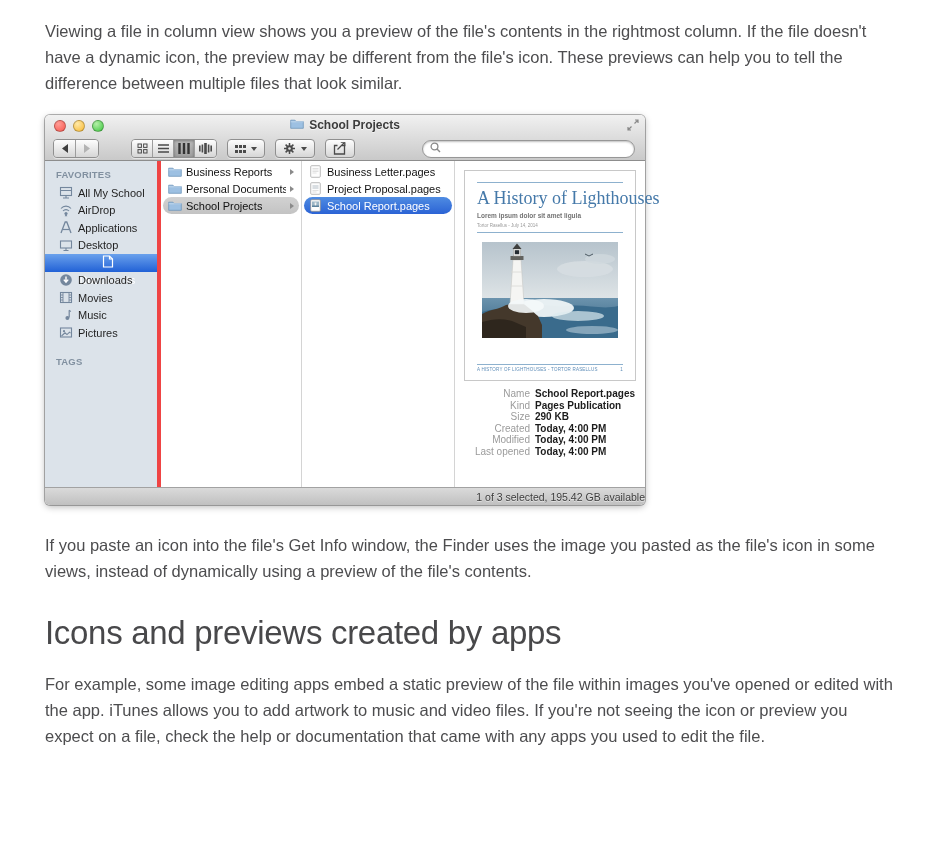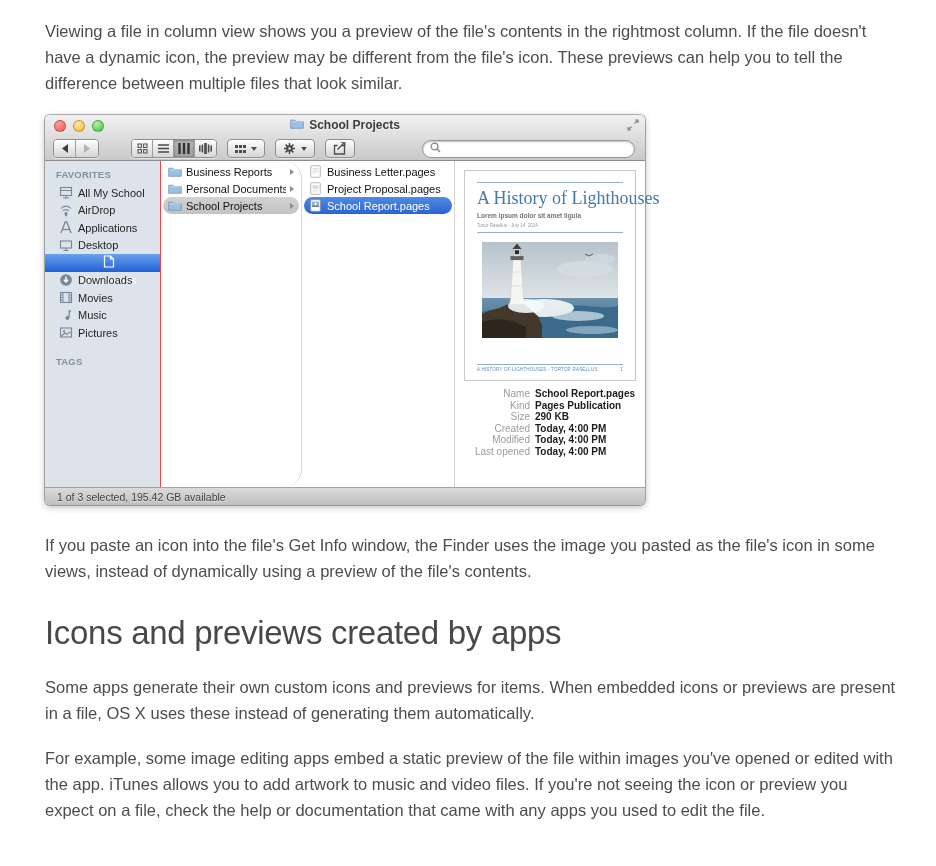--- a/index.html
+++ b/index.html
@@ -85,30 +85,30 @@
     width: 213px; height: 18px;
     background: #fff; border: 1px solid #979797; border-radius: 10px;
     box-shadow: inset 0 1px 2px rgba(0,0,0,.25);
     display: flex; align-items: center; padding: 0 7px; gap: 4px;
   }
   .search-field input { border: none; outline: none; flex: 1; font-size: 11px; background: transparent; font-family: "Liberation Sans", sans-serif; }
 
   .content { display: flex; height: 326px; background: #fff; }
 
   
-  .sidebar { width: 116px; background: #dce3ea; border-right: 1px solid #ef4444; padding-top: 5px; flex-shrink: 0; }
+  .sidebar { width: 116px; background: #dce3ea; border-right: 4px solid #ef4444; padding-top: 5px; flex-shrink: 0; }
   .sb-header { font-size: 9.5px; font-weight: bold; color: #8190a0; padding: 3px 0 4px 11px; letter-spacing: .2px; }
   .sb-item { display: flex; align-items: center; height: 17.5px; padding-left: 13px; gap: 5px; font-size: 11px; color: #1f1f1f; }
   .sb-item .sb-ico { width: 15px; height: 15px; display: flex; align-items: center; justify-content: center; flex-shrink: 0; }
   .sb-item.selected { background: linear-gradient(#6aa1ec, #2161d6); color: #fff; font-weight: normal; flex-direction: column; }
   .sb-tags { margin-top: 11px; }
 
   
   .col { border-right: 1px solid #d4d4d4; padding-top: 2px; background: #fff; }
-  .col1 { width: 141px; flex-shrink: 0; border-radius: 18px; }
+  .col1 { width: 141px; flex-shrink: 0; }
   .col2 { width: 153px; flex-shrink: 0; }
   .col3 { flex: 1; border-right: none; }
   .row { display: flex; align-items: center; height: 17px; margin: 0 2px; padding: 0 5px 0 4px; gap: 4px; border-radius: 9px; font-size: 11px; color: #111; }
   .row .ico { width: 15px; height: 14px; display: flex; align-items: center; justify-content: center; flex-shrink: 0; }
   .row .lbl { white-space: nowrap; overflow: hidden; }
   .row .disclosure { margin-left: auto; width: 0; height: 0; border-top: 3.5px solid transparent; border-bottom: 3.5px solid transparent; border-left: 4.5px solid #8a8a8a; }
   .row.selected-gray { background: linear-gradient(#d2d2d2, #c3c3c3); }
   .row.selected-blue { background: linear-gradient(#4f8ce2, #2b63d5); color: #fff; }
 
   
@@ -128,24 +128,23 @@
   .meta { margin-top: 7px; font-size: 10px; }
   .meta-row { display: flex; line-height: 11.6px; }
   .meta-label { width: 80px; text-align: right; color: #9b9b9b; padding-right: 5px; flex-shrink: 0; }
   .meta-value { color: #1c1c1c; font-weight: bold; white-space: nowrap; }
 
   .status-bar {
     height: 18px;
     background: linear-gradient(#dadada, #c0c0c0);
     border-top: 1px solid #a2a2a2;
     border-radius: 0 0 5px 5px;
-    display: flex; align-items: center; justify-content: flex-start;
+    display: flex; align-items: center; justify-content: flex-end;
     font-size: 10.5px; color: #3d3d3d;
     text-shadow: 0 1px 0 rgba(255,255,255,.5);
-    padding-left: 12px;
   }
 </style>
 </head>
 <body>
 
 <div class="page">
 
   <p class="body-text">Viewing a file in column view shows you a preview of the file's contents in the rightmost column. If the file doesn't have a dynamic icon, the preview may be different from the file's icon. These previews can help you to tell the difference between multiple files that look similar.</p>
 
   <div class="finder-window mt-win">
@@ -521,17 +520,16 @@
 
     <div class="status-bar">
       <span>1 of 3 selected, 195.42 GB available</span>
     </div>
   </div>
 
   <p class="body-text mt-p2">If you paste an icon into the file's Get Info window, the Finder uses the image you pasted as the file's icon in some views, instead of dynamically using a preview of the file's contents.</p>
 
   <h2 class="section-heading">Icons and previews created by apps</h2>
 
-  <p class="body-text mt-p3">Some apps generate their own custom icons and previews for items. When embedded icons or previews are present in a file, OS X uses these instead of generating them automatically.</p>
 
   <p class="body-text mt-p4">For example, some image editing apps embed a static preview of the file within images you've opened or edited with the app. iTunes allows you to add artwork to music and video files. If you're not seeing the icon or preview you expect on a file, check the help or documentation that came with any apps you used to edit the file.</p>
 
 </div>
 
 </body></html>

